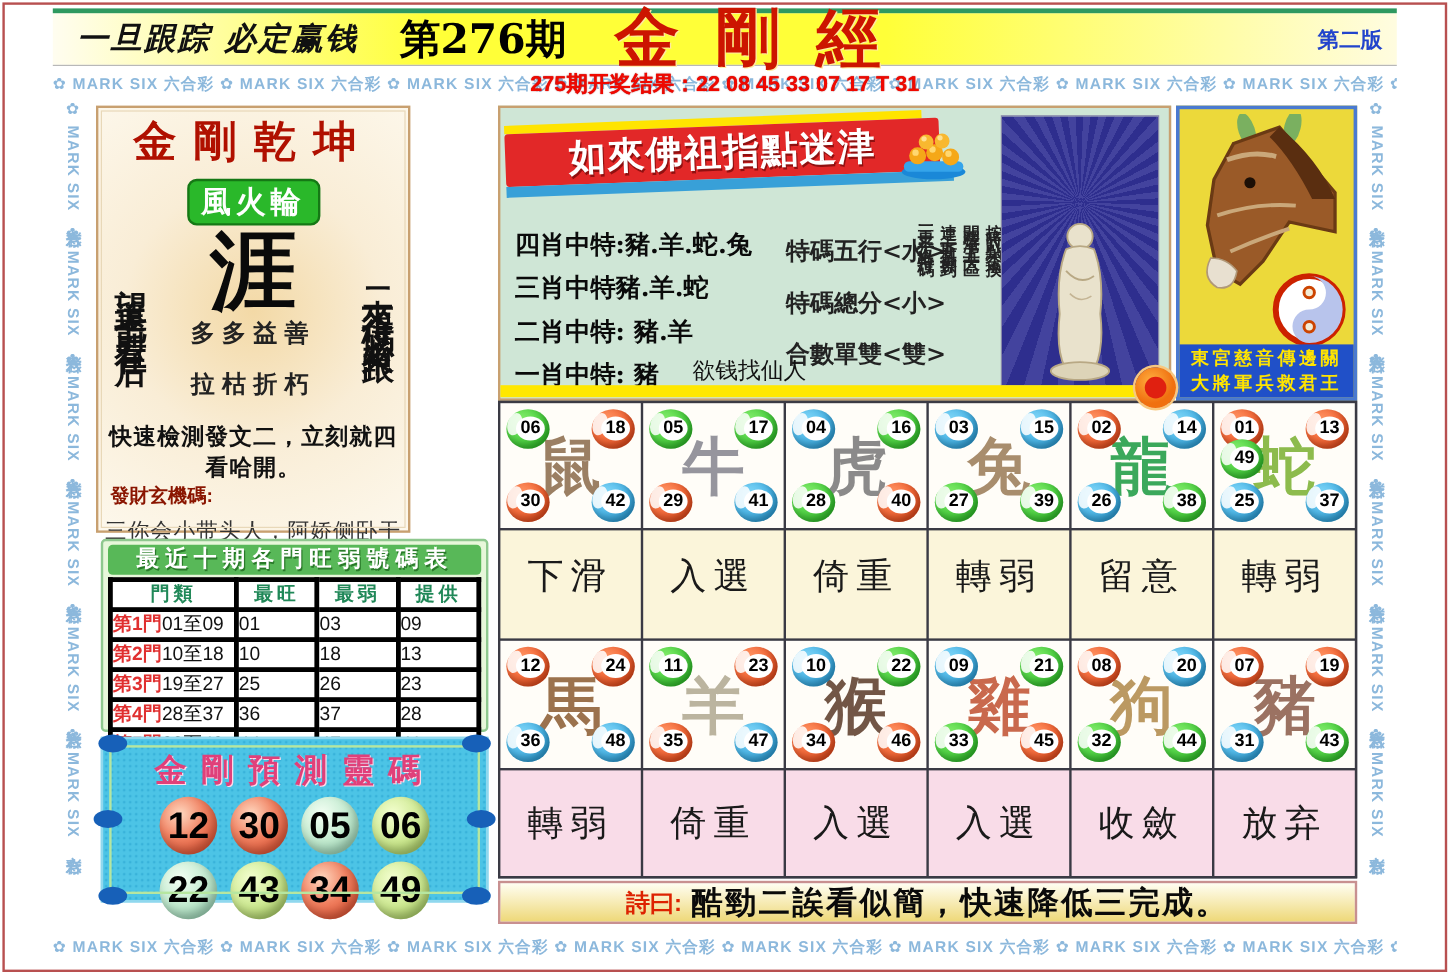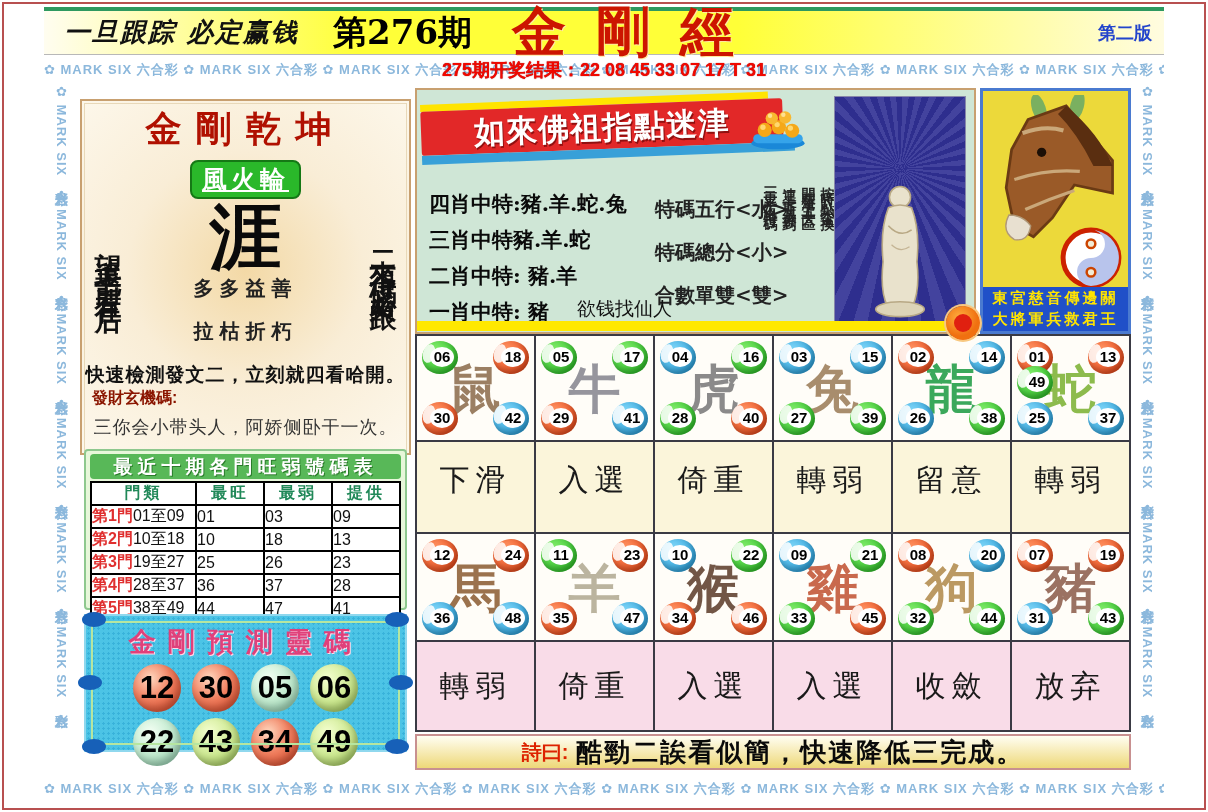--- a/index.html
+++ b/index.html
@@ -24,52 +24,52 @@
   .strip { position:absolute; color:#8cb8dc; font-size:13px; font-weight:bold; overflow:hidden;
     white-space:nowrap; letter-spacing:1px; }
   .strip-top    { left:44px; top:56px;  width:1120px; height:28px; line-height:28px; }
   .strip-bottom { left:44px; top:770px; width:1120px; height:38px; line-height:38px; }
   .strip-left   { left:44px;  top:84px; width:34px; height:686px; writing-mode:vertical-rl; line-height:34px; }
   .strip-right  { left:1130px; top:84px; width:34px; height:686px; writing-mode:vertical-rl; line-height:34px; }
   .result-bar { position:absolute; left:44px; top:56px; width:1120px; height:28px; line-height:28px;
     text-align:center; color:#f00800; font-size:18px; font-weight:900; text-shadow:0 0 1px #900; }
 
   
-  .qiankun { position:absolute; left:80px; top:99px; width:331px; height:356px;
+  .qiankun { position:absolute; left:80px; top:88px; width:262px; height:356px;
     border:2px solid #c8a070; outline:1px solid #e8d8b8; outline-offset:-5px;
     background:radial-gradient(circle at 50% 48%, #f3d9a6 0%, #f9edd6 48%, #fdf8ec 100%); text-align:center; }
   .qk-title { font-size:36px; font-weight:900; color:#b01000; letter-spacing:14px; margin-top:4px;
     font-family:"DejaVu Serif","Liberation Serif",serif; }
   .qk-body { display:flex; justify-content:space-between; height:208px; }
   .qk-vert { writing-mode:vertical-rl; font-size:27px; font-weight:bold; color:#111; letter-spacing:9px;
     font-family:"DejaVu Serif","Liberation Serif",serif; padding-top:6px; }
   .qk-vert.left { margin-left:8px; } .qk-vert.right { margin-right:8px; }
   .qk-center { flex:1; padding-top:6px; }
   .qk-badge { display:inline-block; background:#2ab82a; color:#fff; border:2px solid #157815;
     border-radius:8px; font-size:25px; font-weight:900; padding:1px 10px; letter-spacing:4px;
-    font-family:"DejaVu Serif","Liberation Serif",serif;text-decoration:underline; }
+    font-family:"DejaVu Serif","Liberation Serif",serif; }
   .qk-big { font-size:72px; font-weight:900; color:#0a0a0a; line-height:1.05;
     font-family:"DejaVu Serif","Liberation Serif",serif; }
   .qk-sm { font-size:20px; font-weight:bold; color:#222; letter-spacing:6px;
     font-family:"DejaVu Serif","Liberation Serif",serif; }
   .qk-sm + .qk-sm { margin-top:16px; }
   .qk-line3 { font-size:19px; font-weight:bold; color:#111; letter-spacing:1px;
     font-family:"DejaVu Serif","Liberation Serif",serif; }
   .qk-code-label { text-align:left; margin-left:10px; font-size:16px; font-weight:900; color:#8a1500; }
   .qk-riddle { font-size:18px; color:#333; margin-top:6px; letter-spacing:1px; }
   .qk-gift { text-align:left; margin-left:28px; font-size:20px; color:#333; margin-top:8px; }
 
   
   .stats { position:absolute; left:84px; top:449px; width:323px; height:161px;
     background:#e7f7da; border:2px solid #8ec88e; border-radius:4px; padding:3px 4px; }
   .stats-title { background:#58b858; color:#fff; font-weight:900; font-size:19px; letter-spacing:5px;
     text-align:center; height:25px; line-height:25px; border-radius:4px; text-shadow:1px 1px 0 #2a7a2a; }
   .stats table { width:100%; border-collapse:collapse; background:#fff; margin-top:2px; }
   .stats th { color:#208858; font-size:16px; font-weight:bold; letter-spacing:3px; }
-  .stats th,.stats td { border:2px solid #000000; height:20px; padding:0; }
+  .stats th,.stats td { border:4px solid #000000; height:20px; padding:0; }
   .stats td { font-size:16px; color:#111; }
   .gate-red { color:#e03030; font-weight:bold; }
   .gate-range { color:#111; }
   .col-gate { width:105px; }
 
   
   .pred { position:absolute; left:84px; top:614px; width:323px; height:138px;
     background:#4cc4e6; border:2px solid #90d8ee;
     background-image:radial-gradient(#38b2da 1px, transparent 1.4px); background-size:5px 5px; }
   .pred::before { content:""; position:absolute; inset:5px; border:2px solid #b6e6a0; pointer-events:none; }

